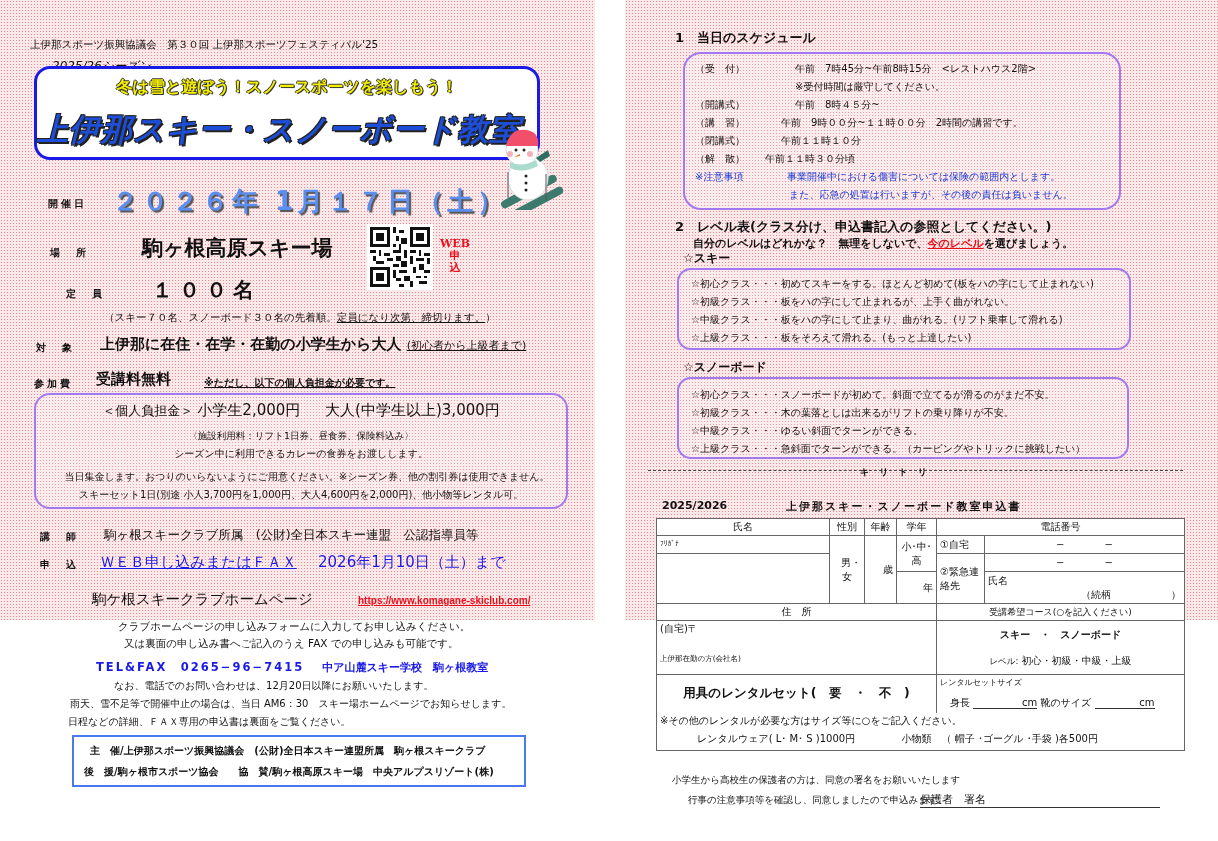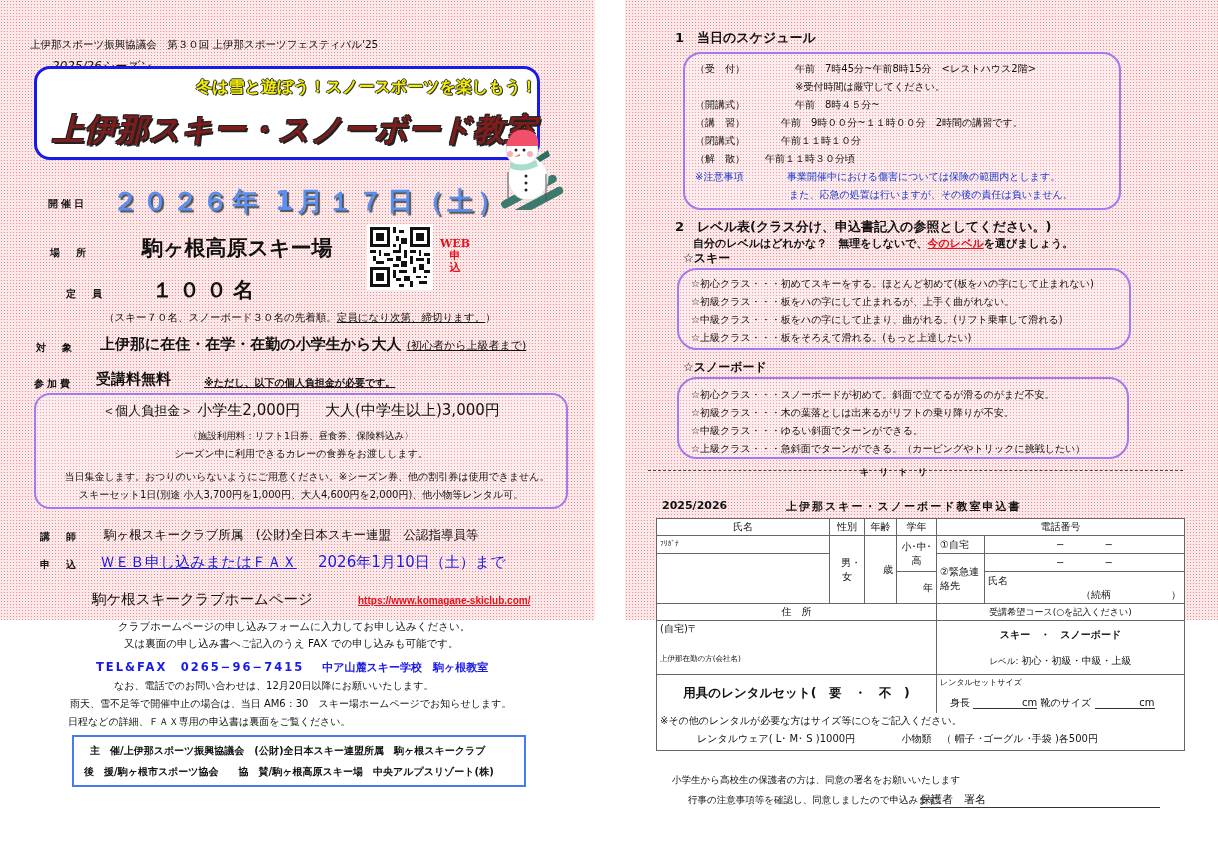--- a/index.html
+++ b/index.html
@@ -22,27 +22,27 @@
   .abs { position: absolute; }
 
   
   .org-line { left: 30px; top: 38px; font-size: 10.5px; }
   .season { left: 52px; top: 58px; font-size: 12px; font-style: italic; }
   .title-box {
     left: 34px; top: 66px; width: 506px; height: 94px;
     background: #fff; border: 3px solid #1a1ae6; border-radius: 16px;
   }
   .slogan {
-    position: absolute; left: 0; right: 0; top: 8px; text-align: right;
+    position: absolute; left: 0; right: 0; top: 8px; text-align: center;
     font-size: 16px; font-weight: bold; color: #f5f000;
     text-shadow: 1px 1px 0 #333, -1px 0 0 #333, 0 -1px 0 #333, 1px 0 0 #333;
   }
   .main-title {
-    position: absolute; left: 0; right: 0; top: 40px; text-align: right;
-    font-size: 31px; font-weight: bold; font-style: italic; color: #7f1d1d;
+    position: absolute; left: 0; right: 0; top: 40px; text-align: left;
+    font-size: 31px; font-weight: bold; font-style: italic; color: #1d4ed8;
     text-shadow: 2px 2px 0 #222, -1px -1px 0 #222, 1px -1px 0 #222, -1px 1px 0 #222;
     letter-spacing: 1px;
   }
   .snowman { left: 488px; top: 120px; width: 80px; height: 90px; }
 
   .lbl { font-size: 10px; font-weight: bold; letter-spacing: 3px; }
   .date-val {
     left: 112px; top: 184px; font-size: 26px; font-weight: bold; color: #5a8ef0;
     text-shadow: 2px 2px 1px #555; letter-spacing: 4px;
   }
@@ -94,21 +94,21 @@
     left: 683px; top: 52px; width: 438px; height: 158px;
     border: 2.5px solid #a279ee; border-radius: 18px; background: rgba(255,255,255,0.15);
   }
   .sched-row { position: absolute; font-size: 10px; }
   .sched-label { position: absolute; left: 10px; }
   .sched-blue { color: #1a3ad6; }
   .level-intro { left: 693px; top: 236px; font-size: 11px; font-weight: bold; }
   .level-intro .red { color: #e8101a; text-decoration: underline; }
   .ski-head { left: 683px; top: 250px; font-size: 12px; font-weight: bold; }
   .lvl-box {
-    border: 2.5px solid #a279ee; border-radius: 20px; background: rgba(255,255,255,0.15);
+    border: 2.5px solid #a279ee; border-radius: 14px; background: rgba(255,255,255,0.15);
   }
   .lvl-box .item { position: absolute; left: 12px; font-size: 10px; }
   .ski-box { left: 677px; top: 268px; width: 454px; height: 82px; }
   .sb-head { left: 683px; top: 359px; font-size: 12px; font-weight: bold; }
   .sb-box { left: 677px; top: 377px; width: 452px; height: 82px; }
   .cutline { left: 648px; top: 470px; width: 535px; border-top: 1px dashed #444; }
   .cut-text { left: 860px; top: 466px; font-size: 9px; font-weight: bold; background: transparent; letter-spacing: 10px; }
 
   .form-title { left: 662px; top: 499px; font-size: 11px; font-weight: bold; }
   .form-title2 { left: 786px; top: 499px; font-size: 11px; font-weight: bold; letter-spacing: 2px; }

